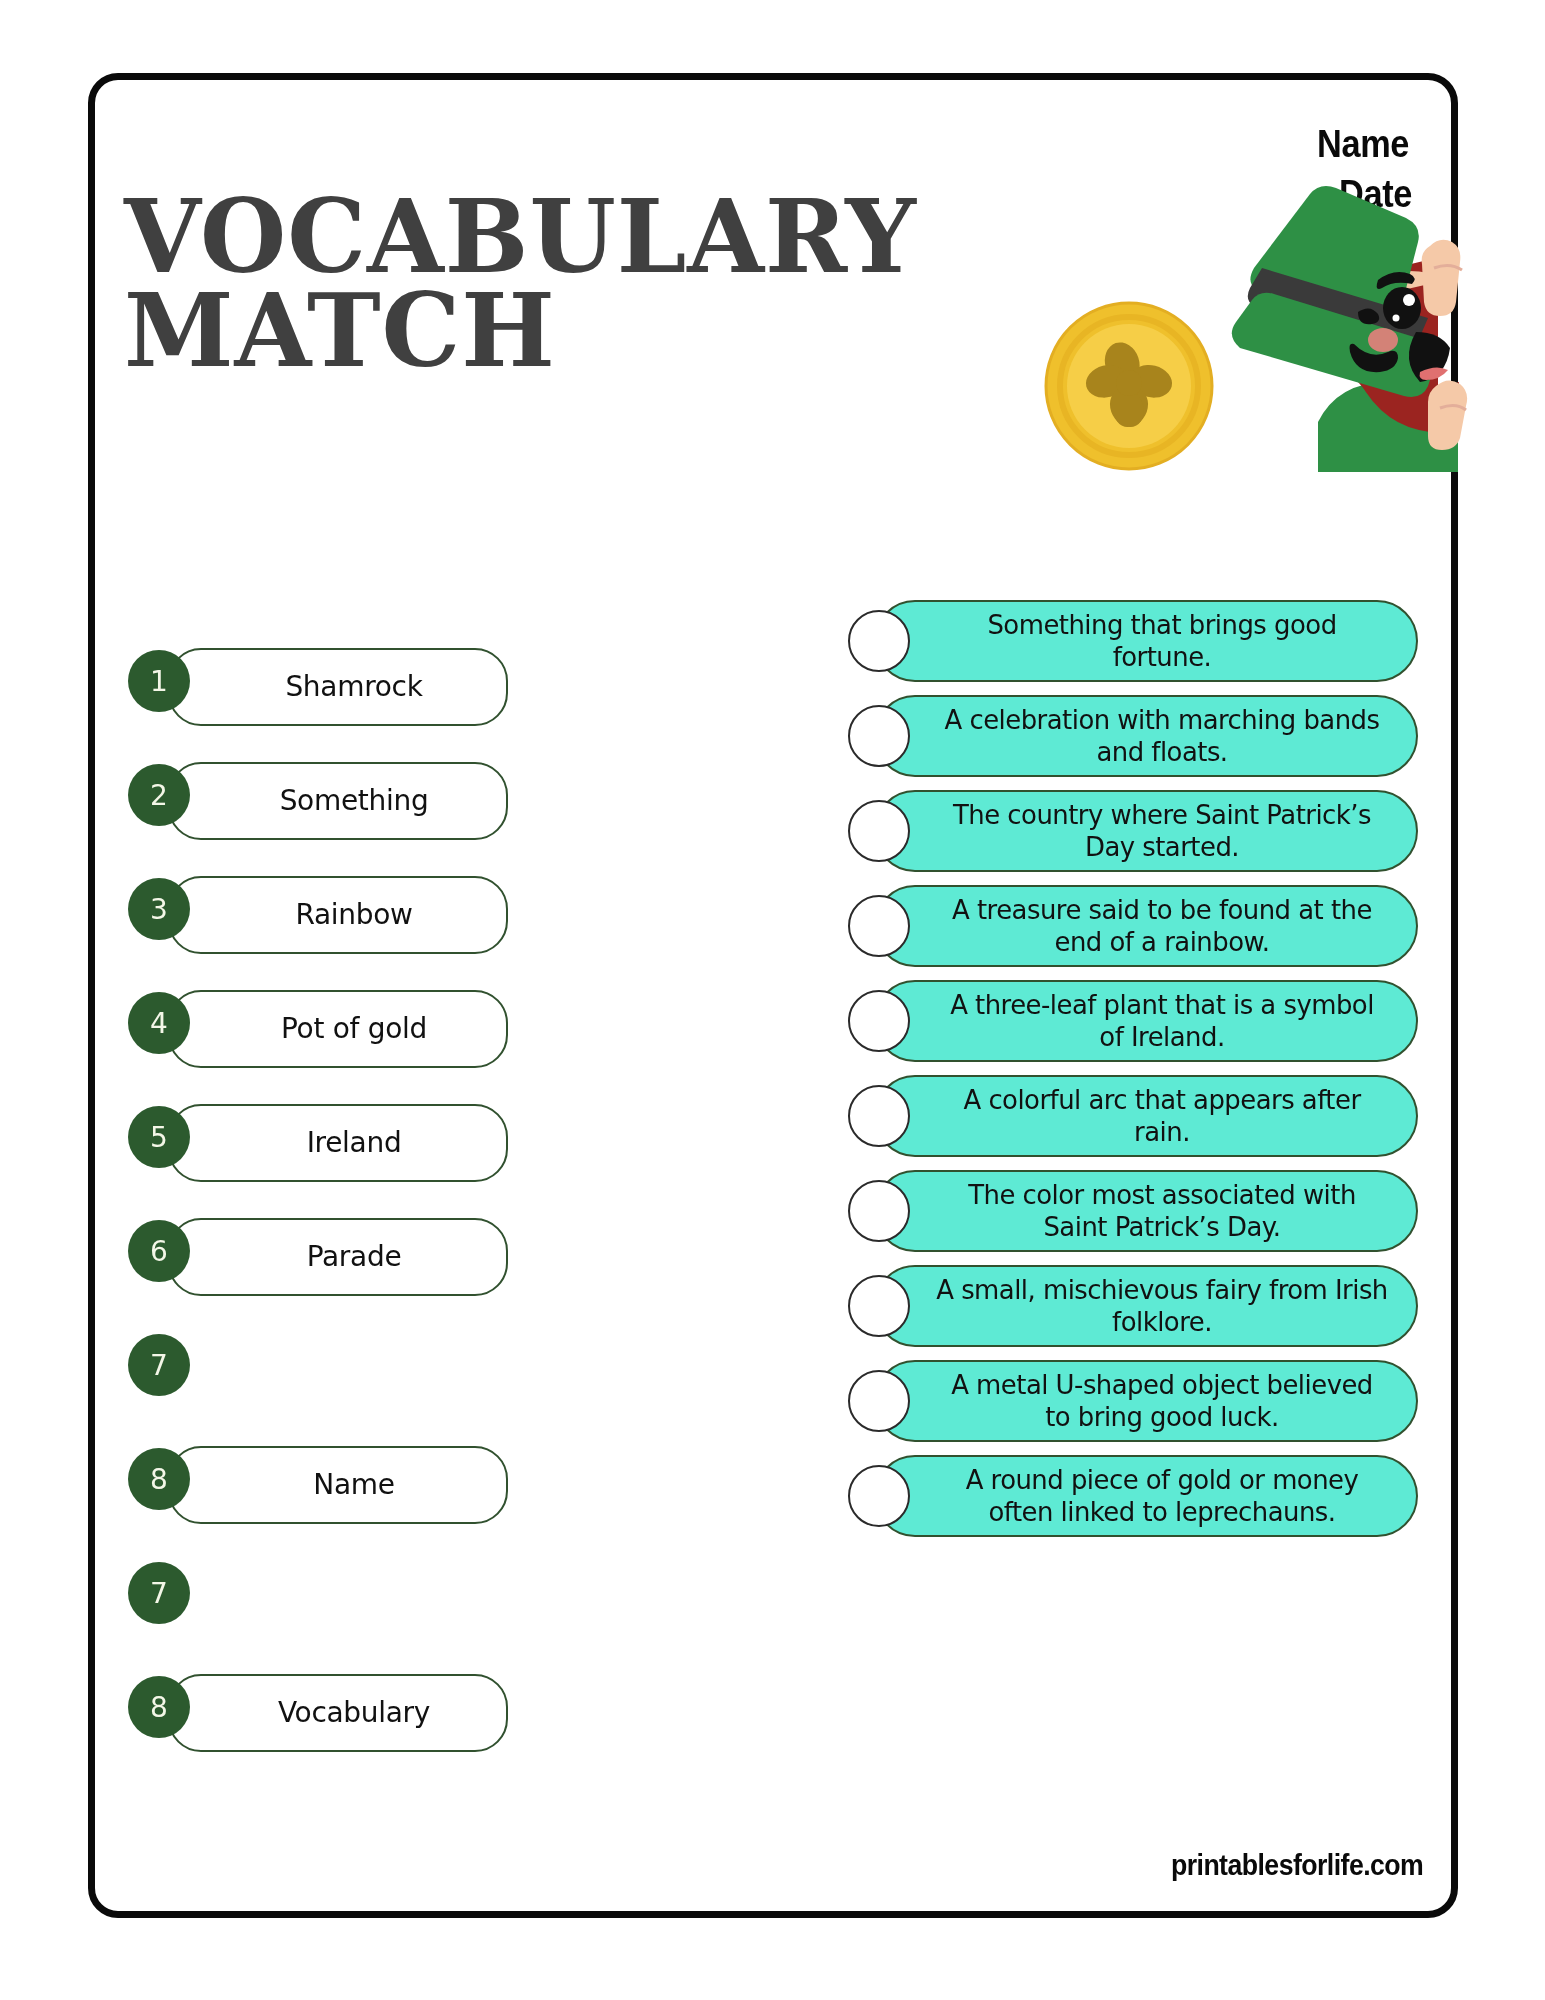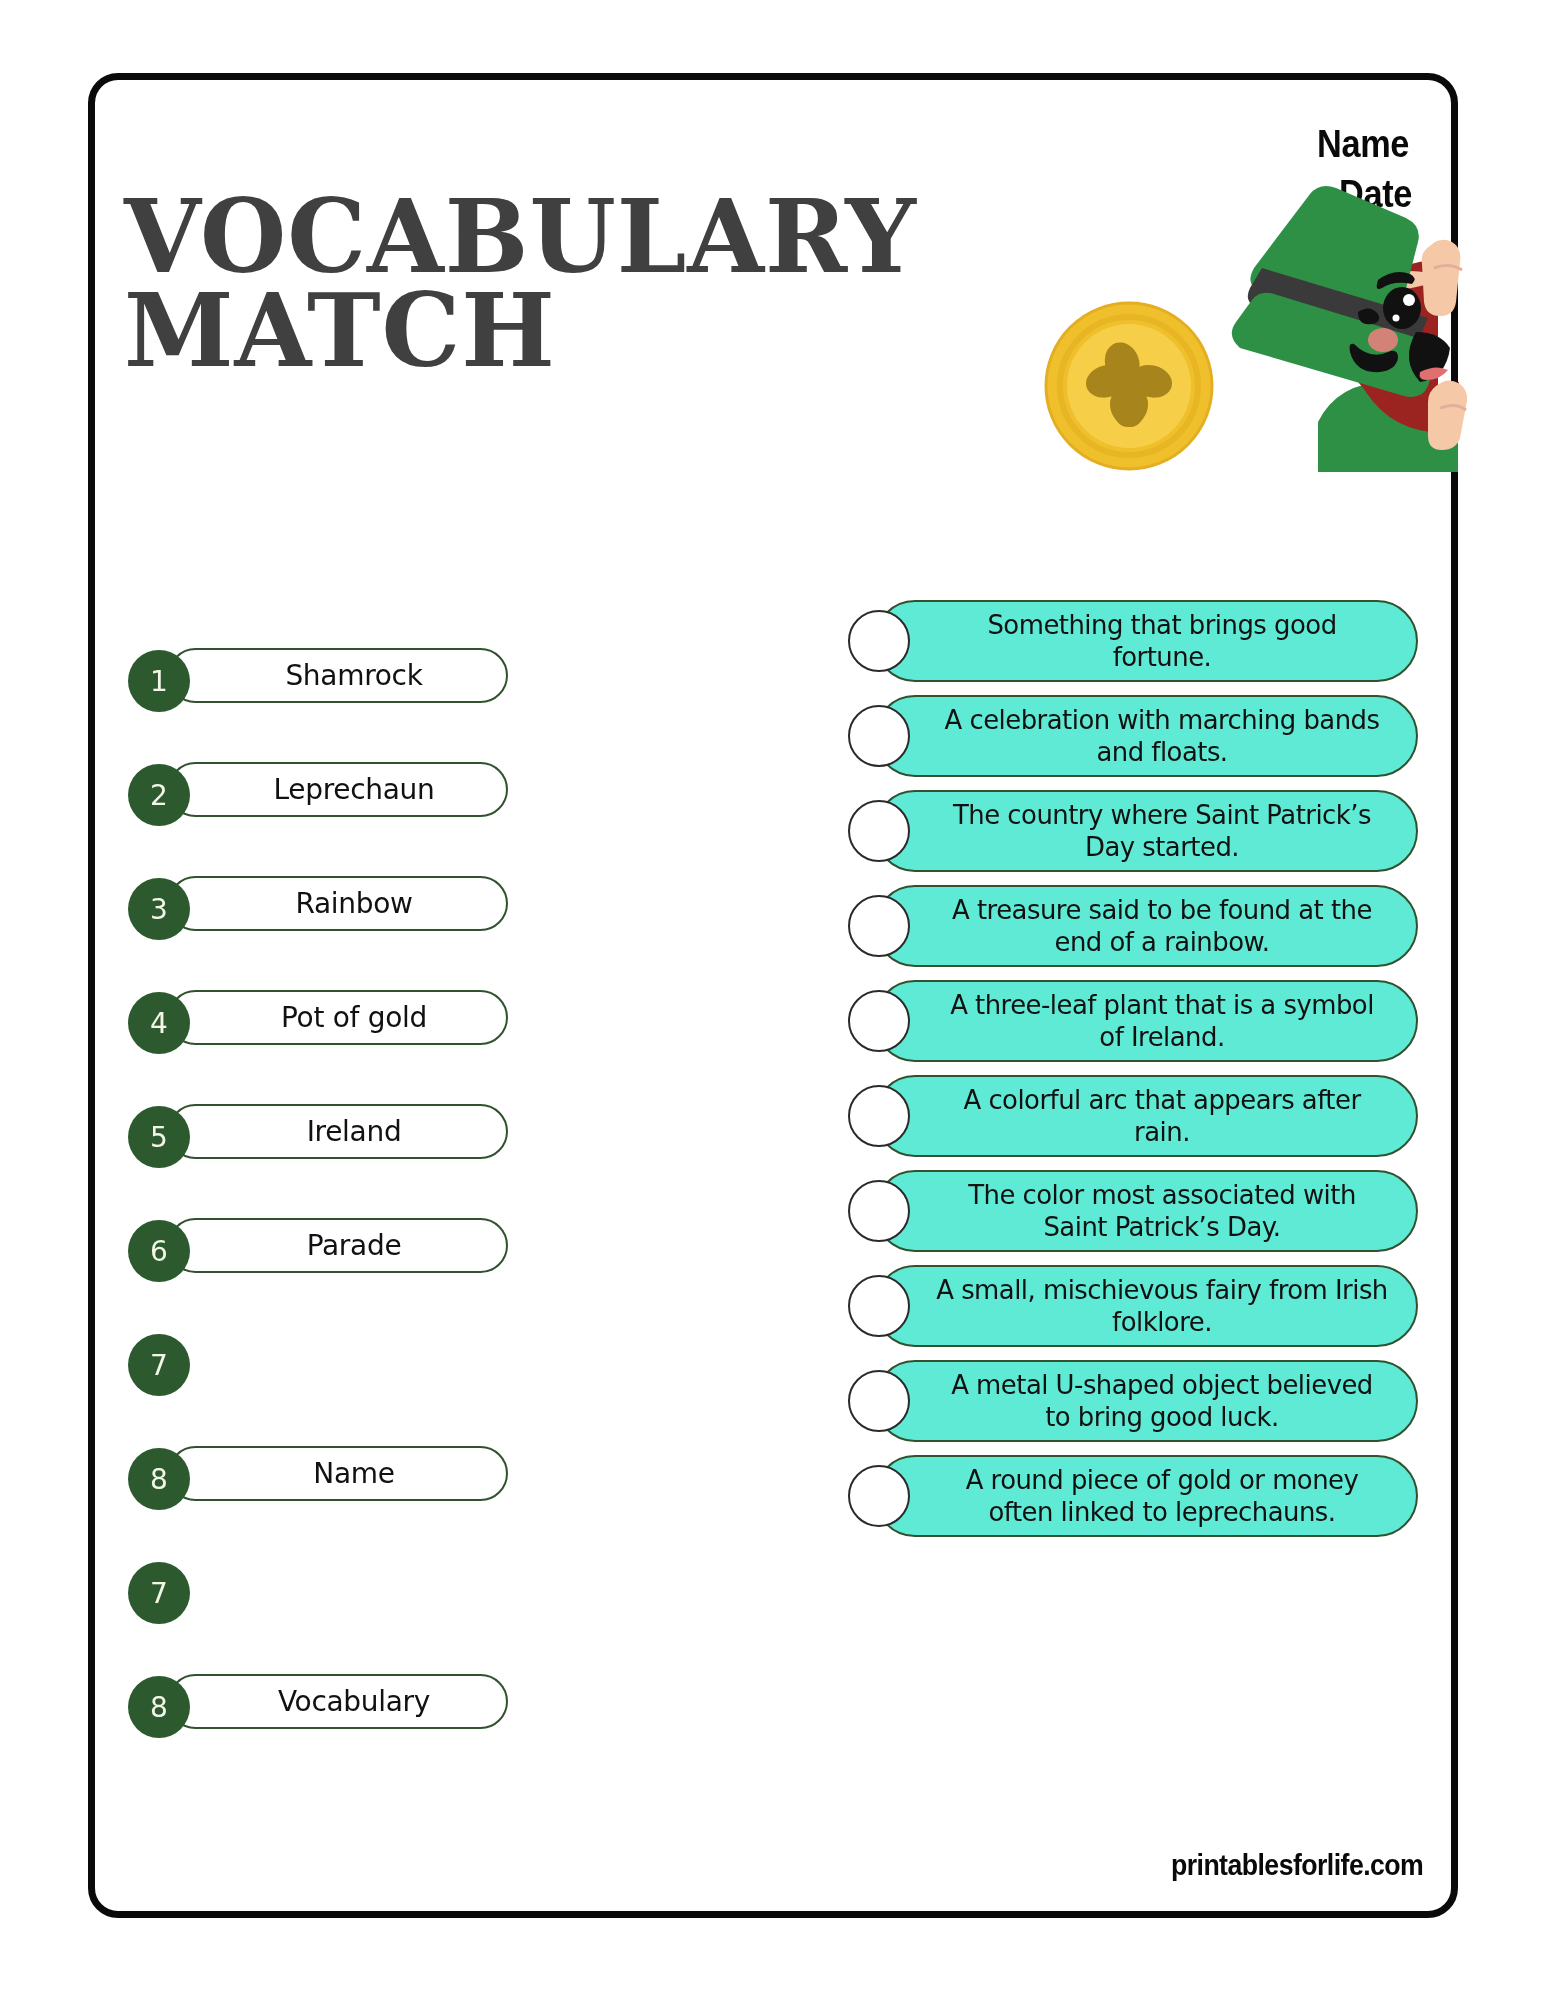--- a/index.html
+++ b/index.html
@@ -76,21 +76,21 @@
 
   
   .word-row {
     position: relative;
     height: 66px;
     margin-bottom: 48px;
   }
   .word-pill {
     position: absolute;
     left: 40px; top: 0;
-    width: 340px; height: 55px;
+    width: 340px; height: 78px;
     border: 2.2px solid #31512f;
     border-radius: 33px;
     background: #ffffff;
     display: flex;
     align-items: center;
     justify-content: center;
     padding-left: 44px;
     padding-right: 12px;
   }
   .word-label {
@@ -255,21 +255,21 @@
 
   <div id="left-col">
     <div class="word-row">
       <div class="word-pill">
         <span class="word-label">Shamrock</span>
       </div>
       <div class="word-badge">1</div>
     </div>
     <div class="word-row">
       <div class="word-pill">
-        <span class="word-label">Leprechaun</span>
+        <span class="word-label">Something</span>
       </div>
       <div class="word-badge">2</div>
     </div>
     <div class="word-row">
       <div class="word-pill">
         <span class="word-label">Rainbow</span>
       </div>
       <div class="word-badge">3</div>
     </div>
     <div class="word-row">

